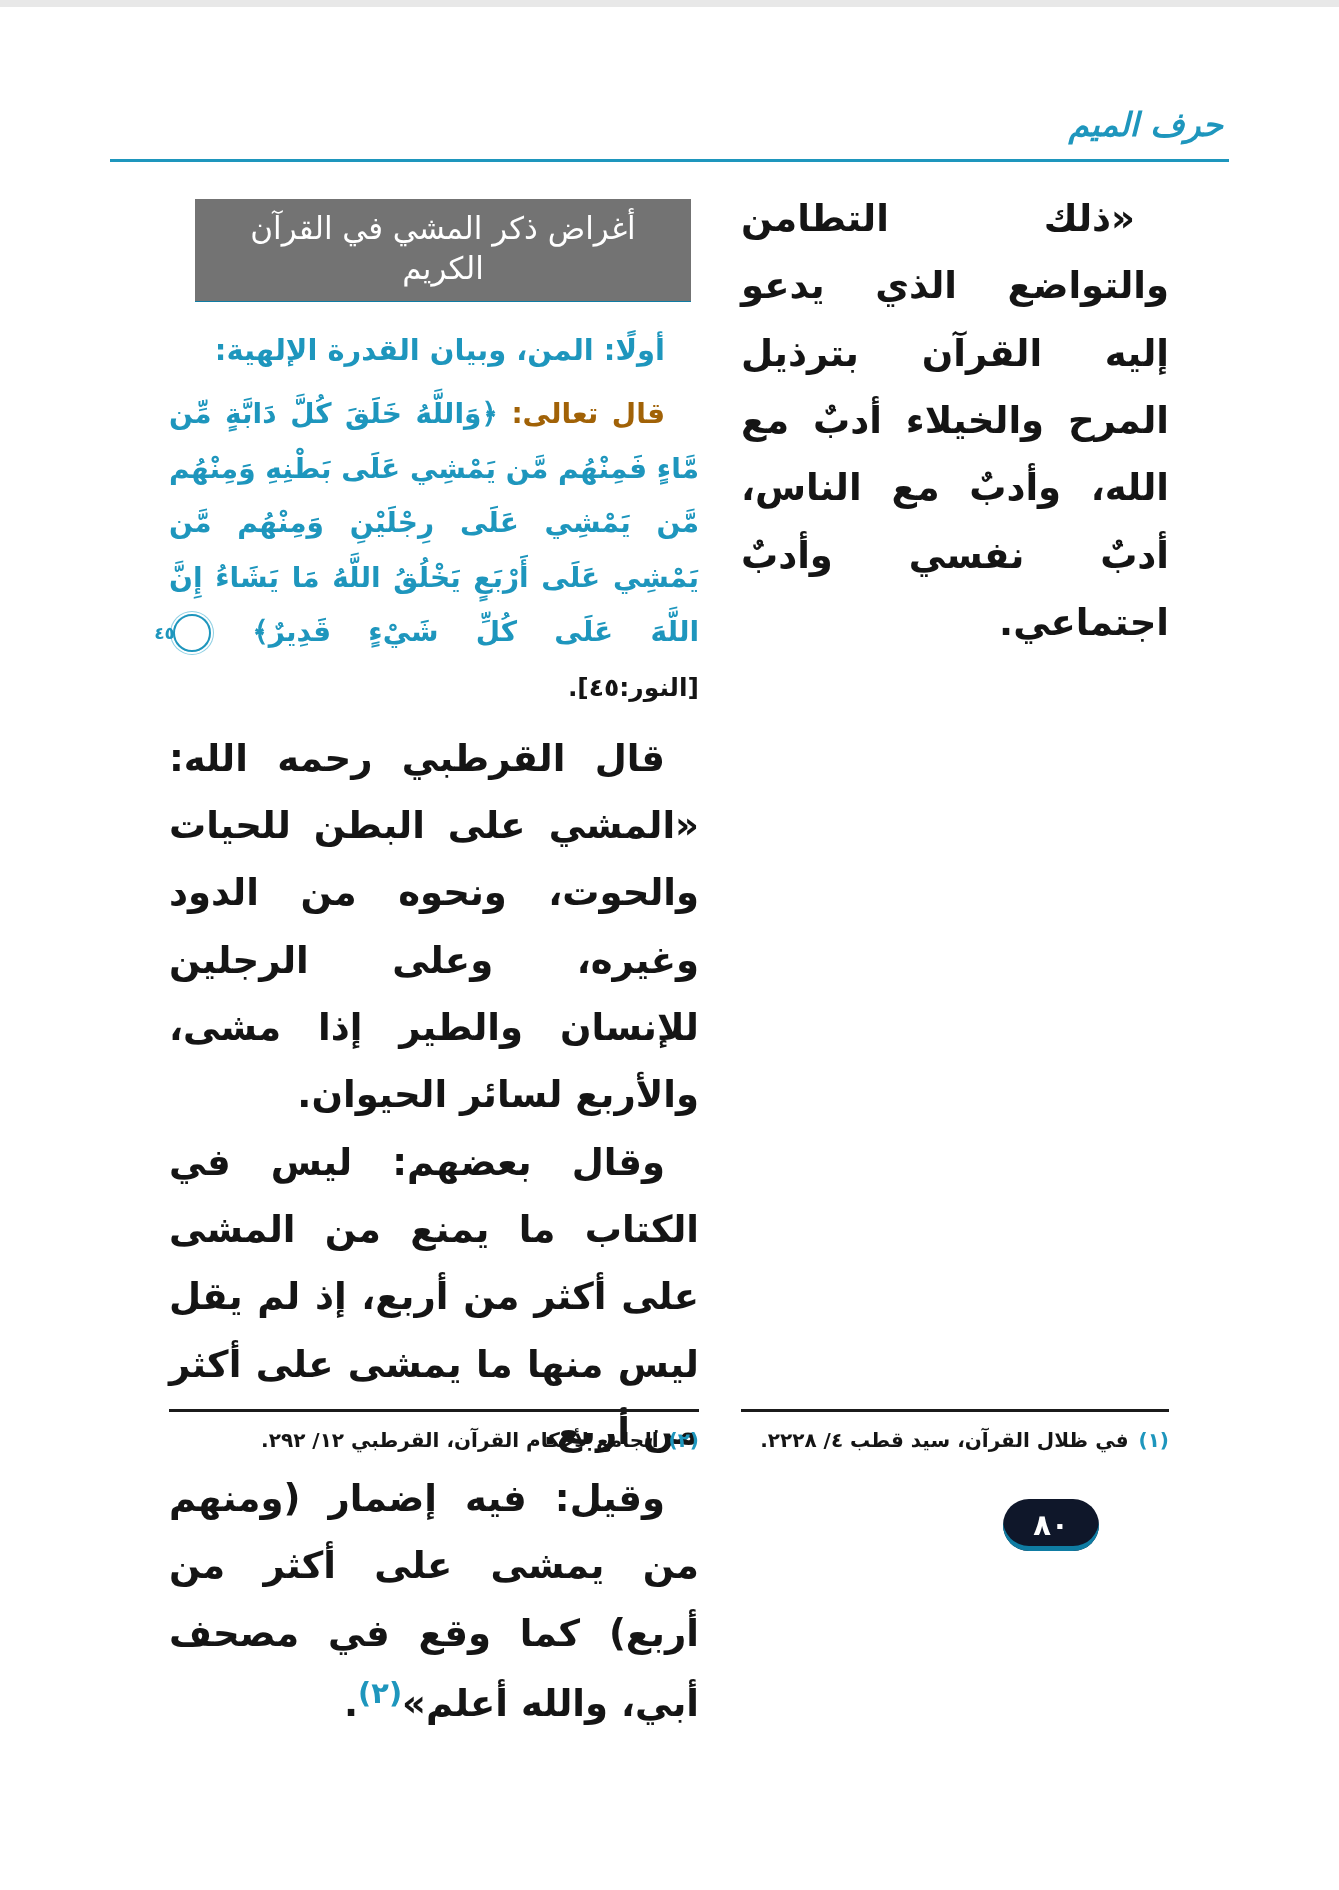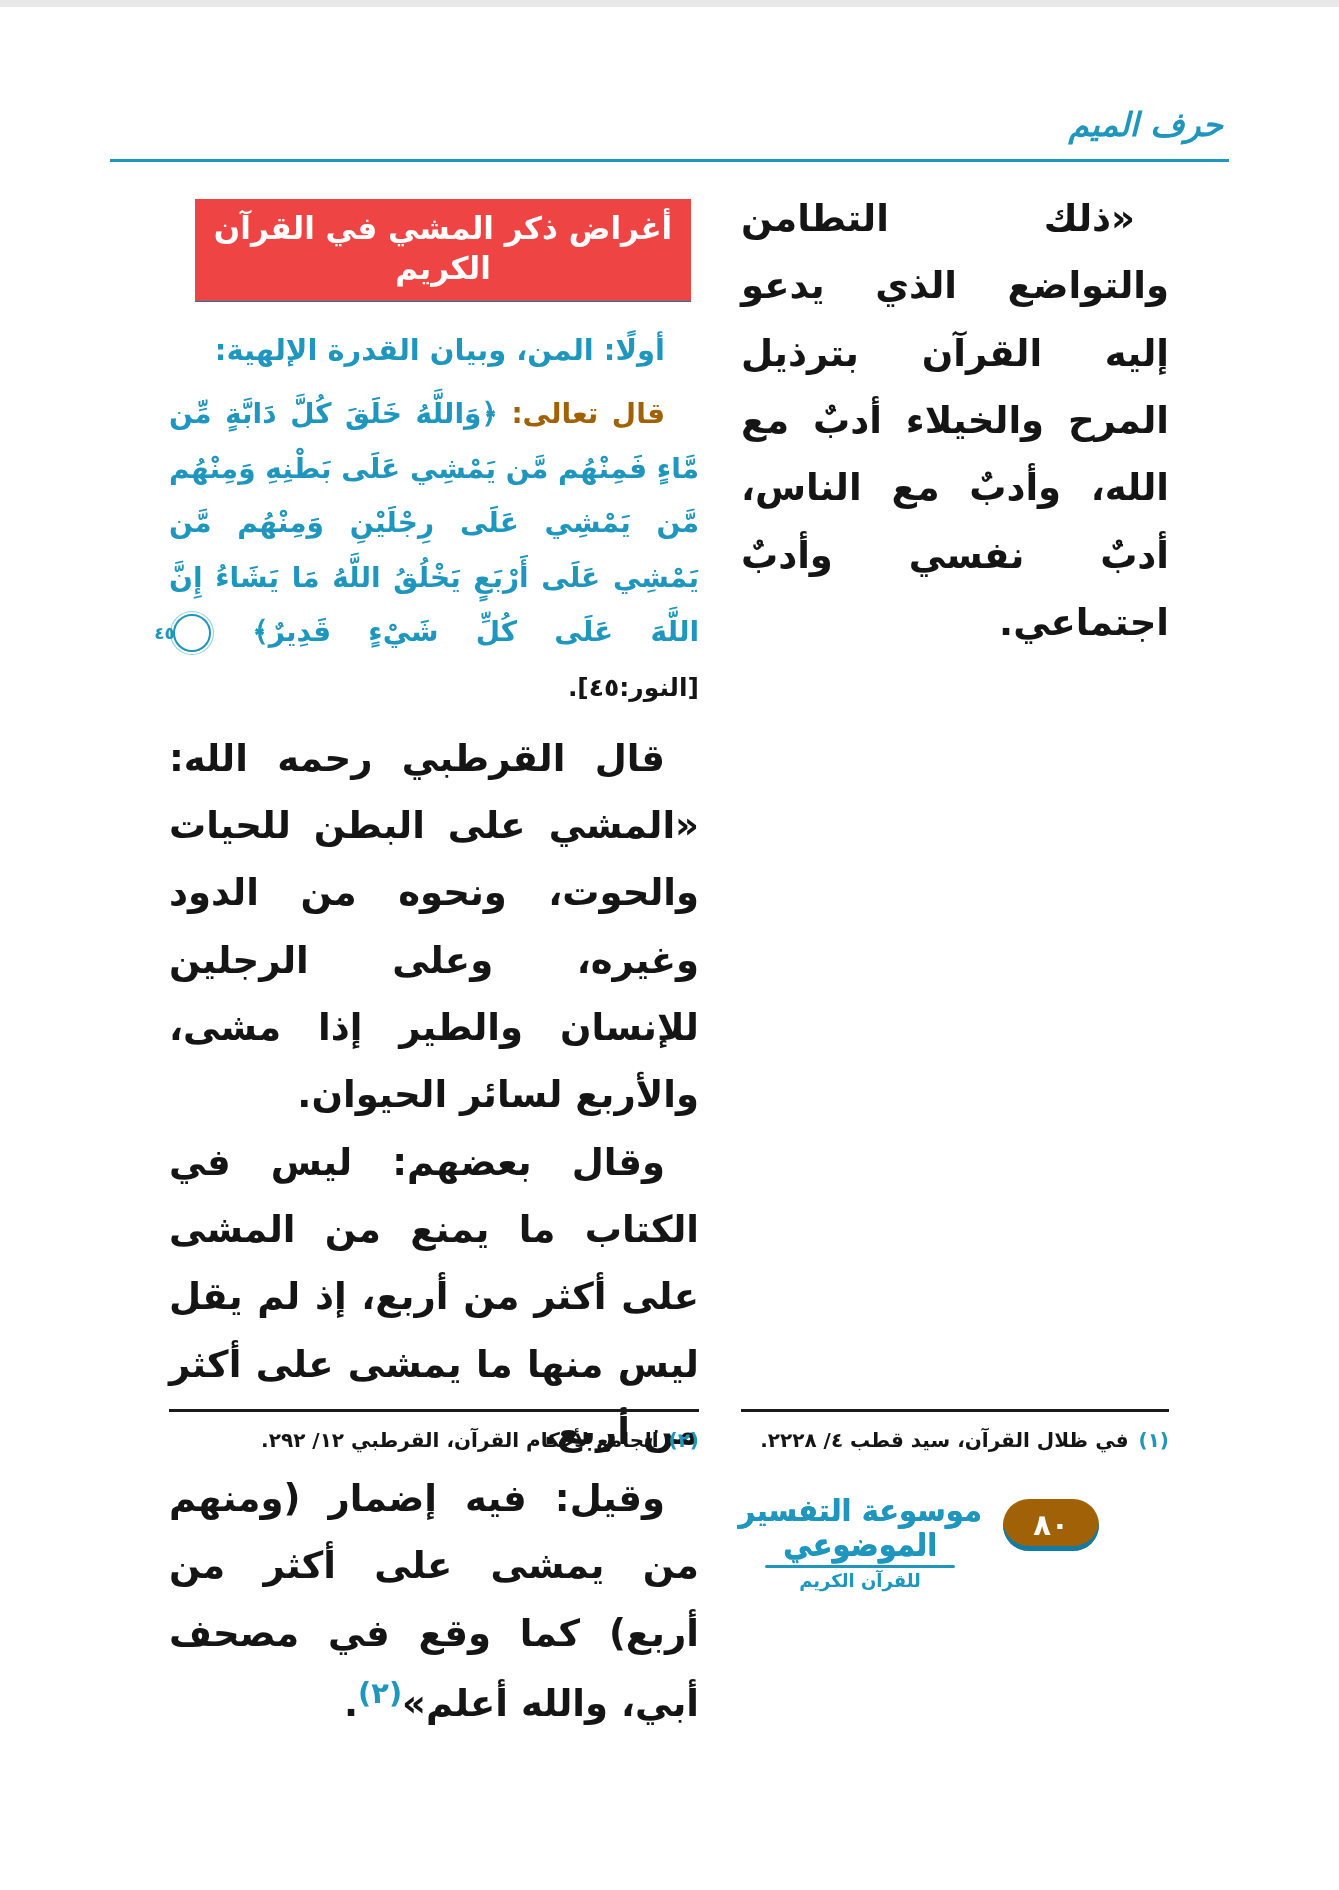--- a/index.html
+++ b/index.html
@@ -33,23 +33,23 @@
   .col-main   { width:530px; }
   .body-par {
     font-size:37px; font-weight:700; line-height:1.82;
     text-align:justify; text-indent:34px; color:#151515;
   }
   .col-quote .body-par { margin-bottom:2px; }
   .fn-ref { color:#1e96bd; font-size:0.78em; vertical-align:super; font-weight:700; }
   
   .title-box {
     margin:14px 8px 26px 26px;
-    background:#ef4444;
+    background:#737373;
     color:#ffffff;
-    font-size:31px; font-weight:700;
+    font-size:31px; font-weight:400;
     text-align:center;
     padding:9px 14px 12px;
     line-height:1.3;
     box-shadow:0 1px 0 #0f7ca3;
   }
   .sub-heading {
     color:#1e96bd; font-size:29px; font-weight:700;
     text-indent:34px; margin-bottom:14px; line-height:1.6;
   }
   
@@ -90,21 +90,21 @@
     text-shadow:0.5px 0.5px 0 #1e96bd;
   }
   .logo-flourish {
     display:block; width:190px; height:3px; background:#1e96bd;
     margin:3px auto 3px; border-radius:2px;
   }
   .logo-subtitle { display:block; font-size:18px; font-weight:700; }
   .page-badge {
     position:absolute; top:1492px; left:1003px;
     width:96px; height:52px; border-radius:26px;
-    background:#a16207;
+    background:#0f172a;
     box-shadow:inset 0 -5px 0 #0f7ca3;
     display:flex; align-items:center; justify-content:center;
   }
   .page-badge .num { color:#ffffff; font-size:29px; font-weight:700; }
 </style>
 </head>
 <body>
 
 <div class="page">
 
@@ -139,23 +139,18 @@
 
   <div class="footnotes">
     <div class="footnote first">
       <span class="marker">(١)</span><span class="fn-text">في ظلال القرآن، سيد قطب ٤/ ٢٢٢٨.</span>
     </div>
     <div class="footnote second">
       <span class="marker">(٢)</span><span class="fn-text">الجامع لأحكام القرآن، القرطبي ١٢/ ٢٩٢.</span>
     </div>
   </div>
 
-  <div class="footer-logo">
-    <span class="logo-title">موسوعة التفسير الموضوعي</span>
-    <span class="logo-flourish"></span>
-    <span class="logo-subtitle">للقرآن الكريم</span>
-  </div>
 
   <div class="page-badge">
     <span class="num">٨٠</span>
   </div>
 
 </div>
 
 </body></html>

